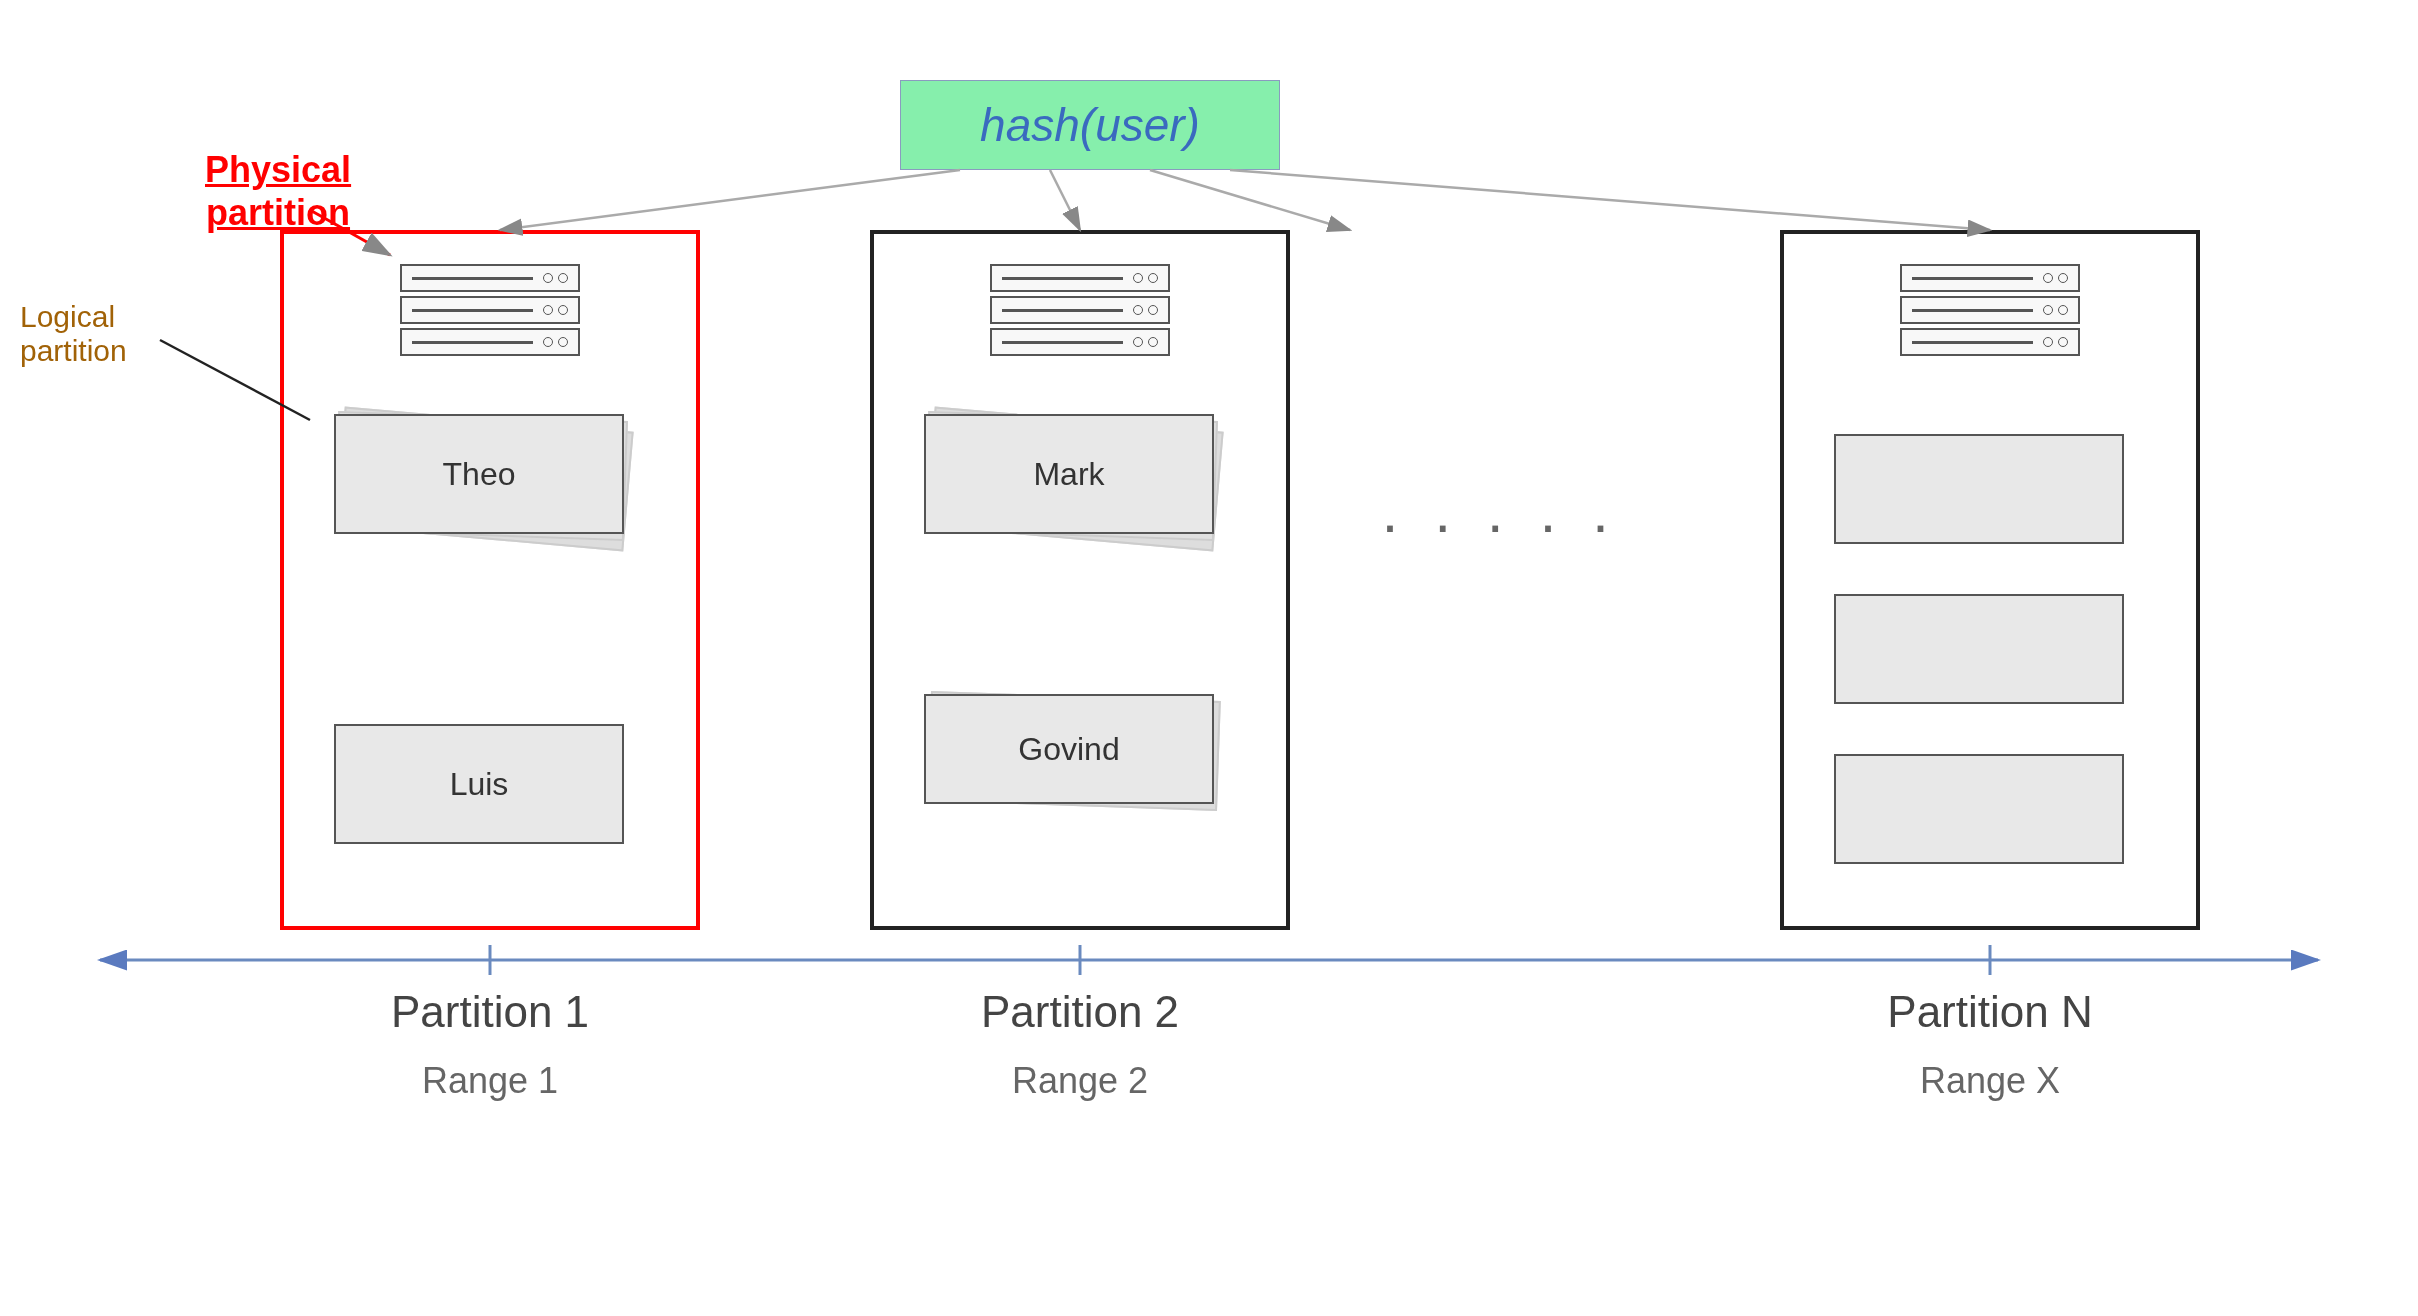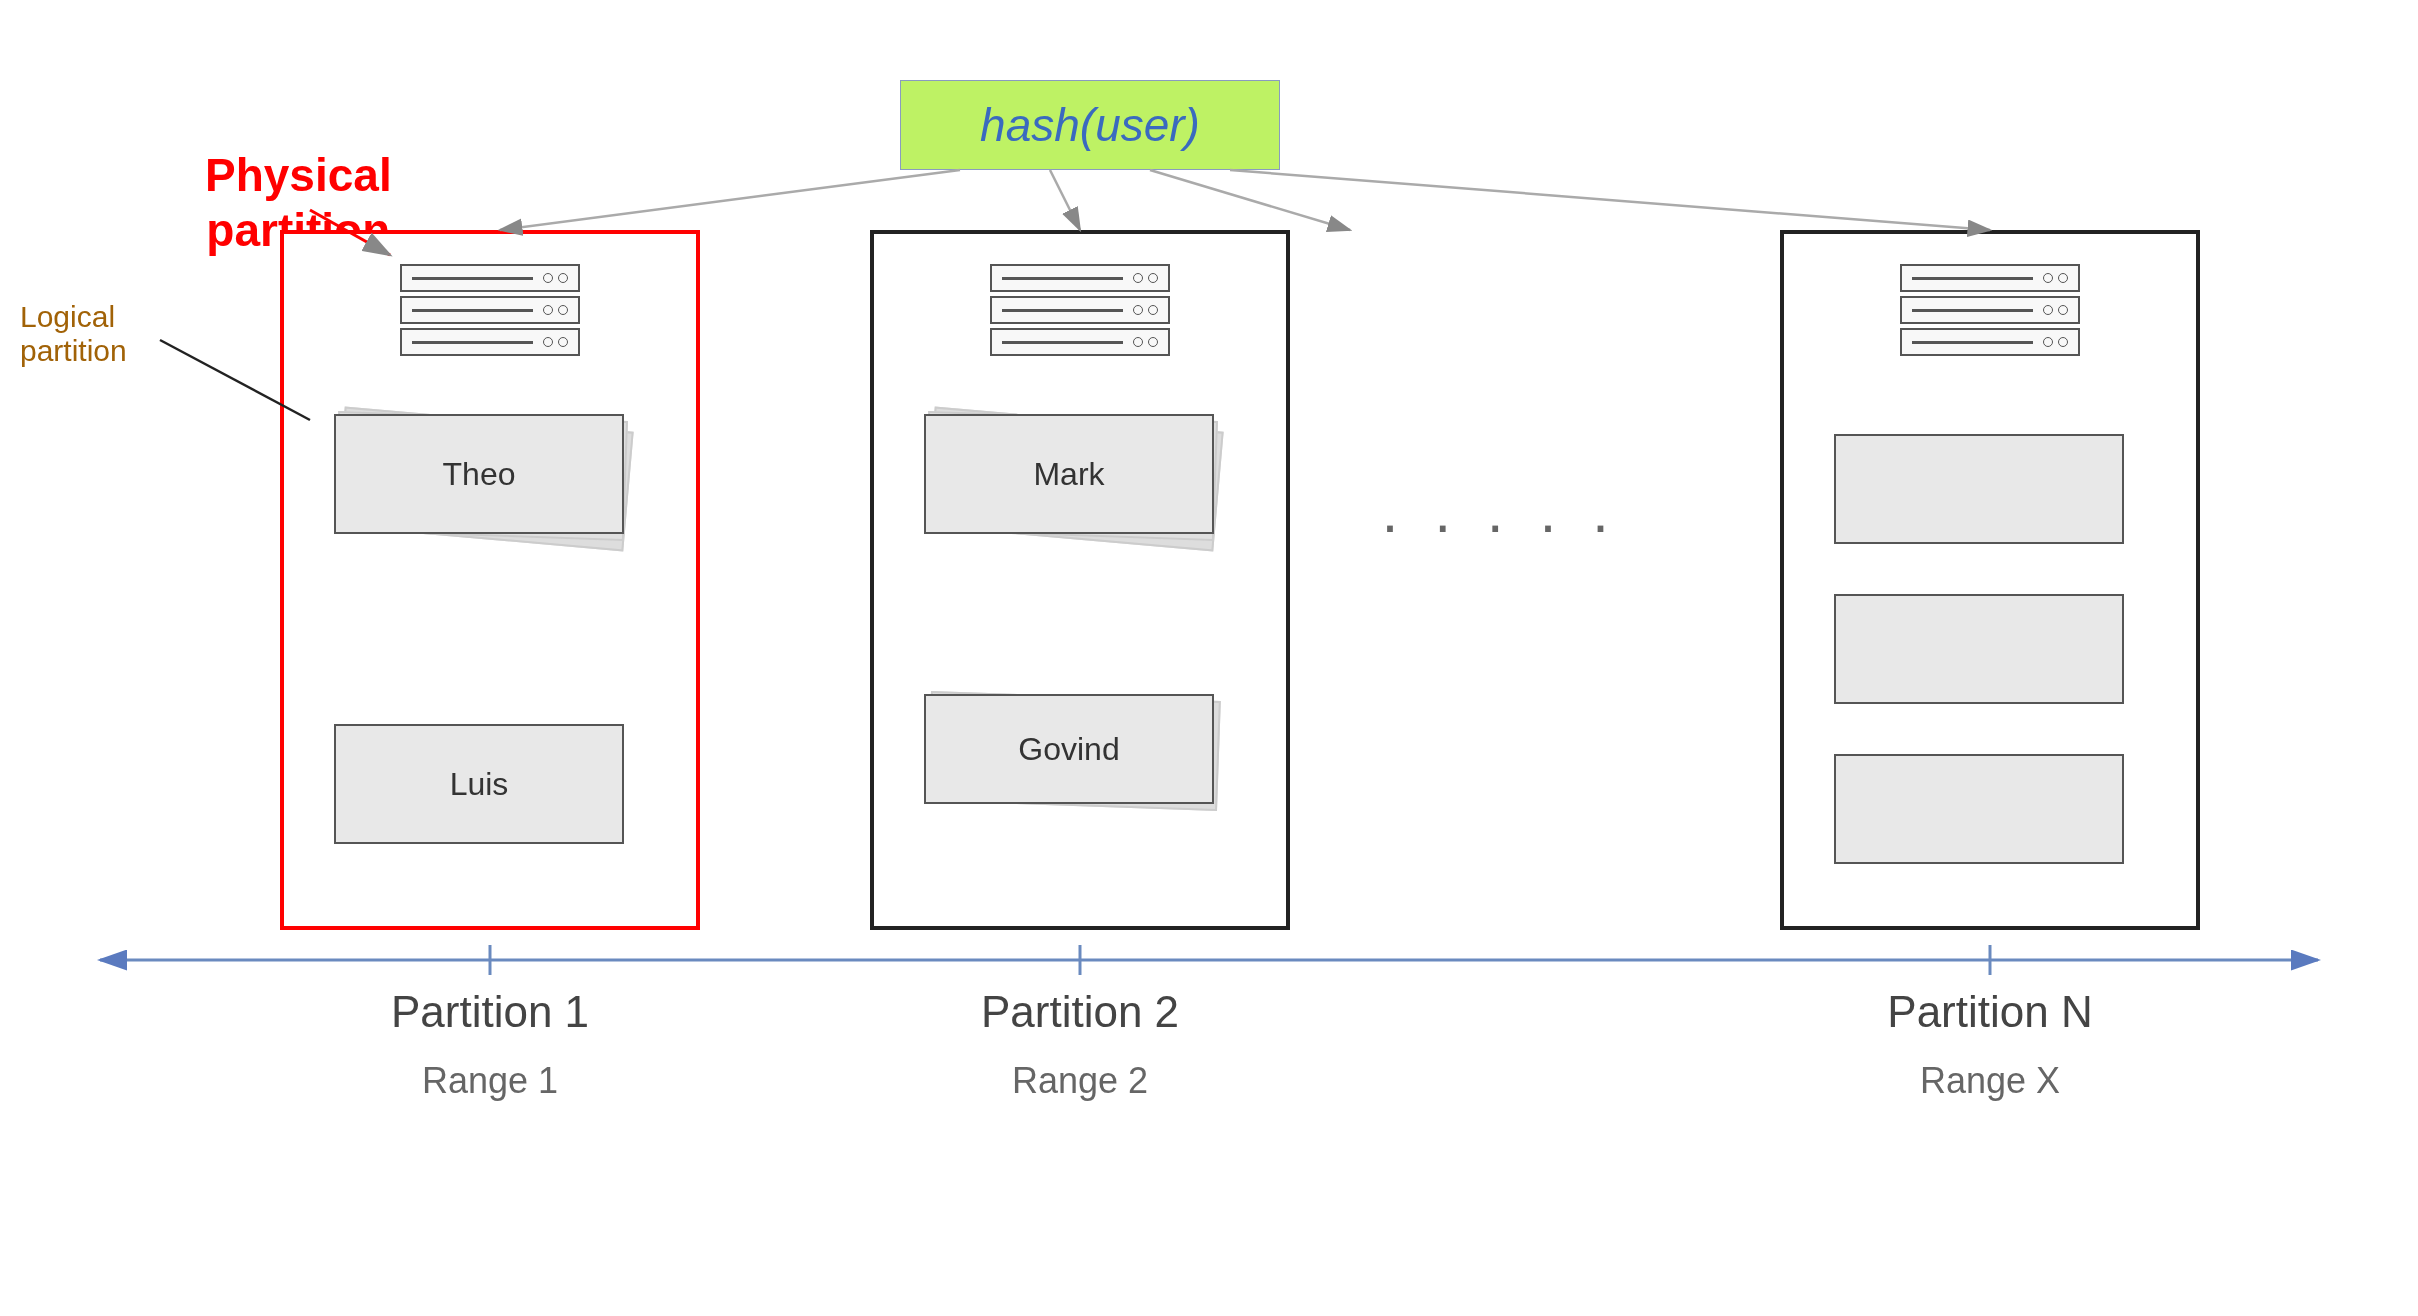--- a/index.html
+++ b/index.html
@@ -18,21 +18,21 @@
       height: 1316px;
     }
 
     
     .hash-box {
       position: absolute;
       top: 80px;
       left: 900px;
       width: 380px;
       height: 90px;
-      background: #bef264;
+      background: #86efac;
       border: 1.5px solid #8a9bbf;
       display: flex;
       align-items: center;
       justify-content: center;
     }
     .hash-box span {
       font-size: 46px;
       color: #3a6abf;
       font-style: italic;
     }
@@ -148,25 +148,26 @@
       font-size: 36px;
       color: #666;
       text-align: center;
     }
 
     
     .physical-label {
       position: absolute;
       top: 148px;
       left: 205px;
-      font-size: 46px;
+      font-size: 36px;
       color: red;
       font-weight: bold;
       text-align: center;
       line-height: 1.2;
+      text-decoration: underline;
     }
     
     .logical-label {
       position: absolute;
       top: 300px;
       left: 20px;
       font-size: 30px;
       color: #a16207;
       white-space: nowrap;
     }

